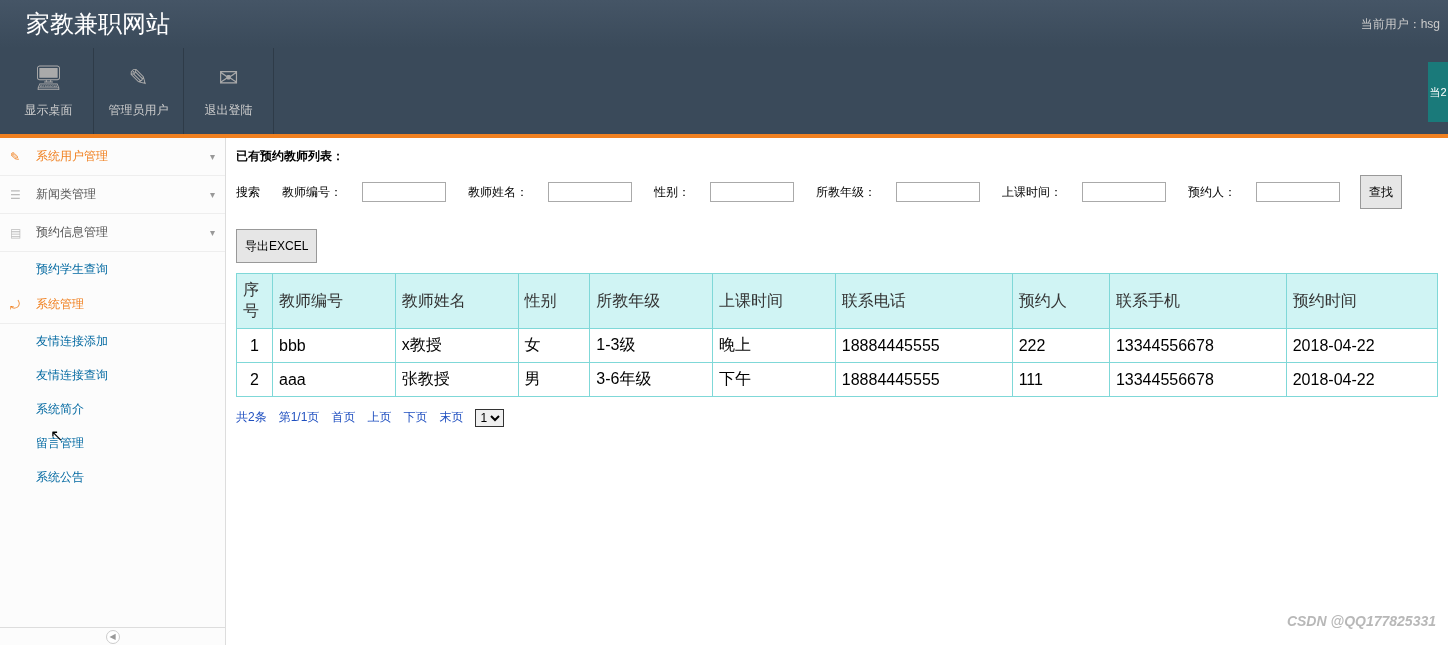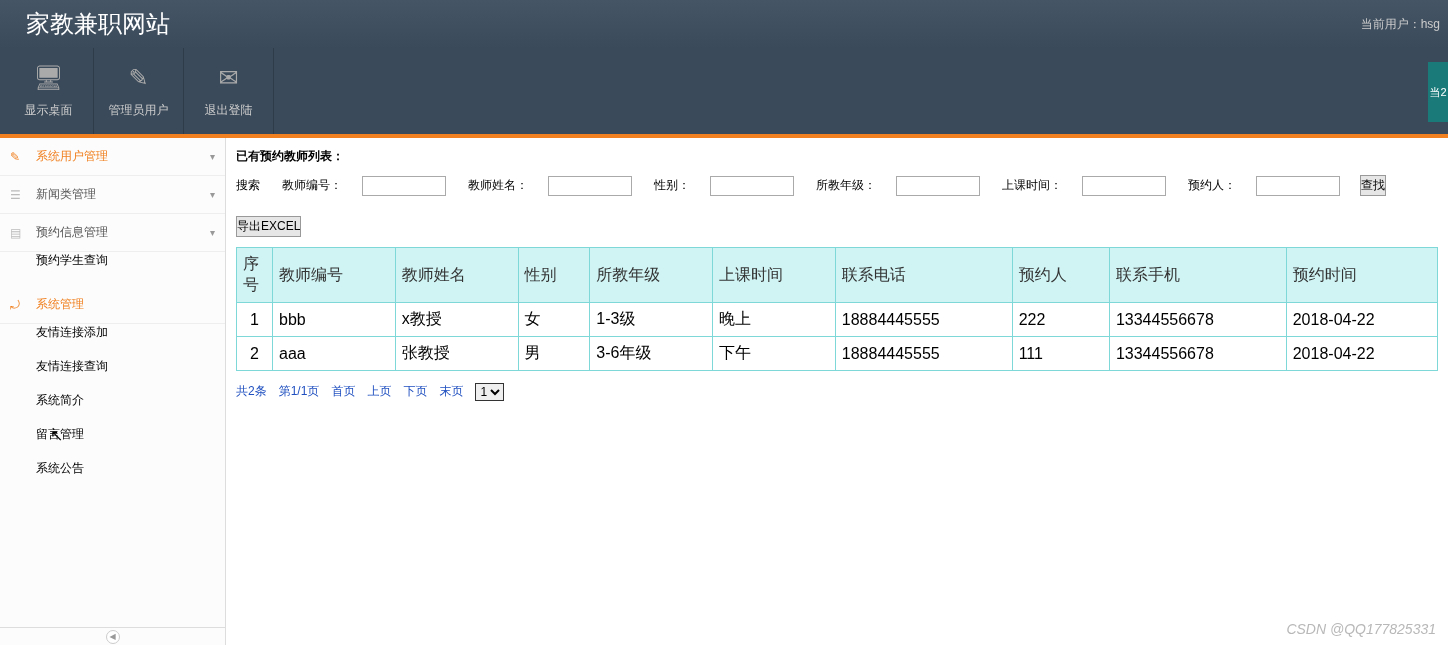--- a/index.html
+++ b/index.html
@@ -17,41 +17,41 @@
     .body { display: flex; height: calc(645px - 48px - 90px); }
     
     .sidebar { width: 226px; border-right: 1px solid #ddd; background: #fcfcfc; position: relative; }
     .menu-item { display: flex; align-items: center; height: 38px; padding: 0 10px; border-bottom: 1px solid #eee; cursor: pointer; color: #555; position: relative; }
     .menu-item .chev { margin-left: auto; color: #999; font-size: 10px; }
     .menu-item.active { color: #f08020; }
     .menu-item.sys { color: #f08020; }
     .menu-item .micon { width: 18px; margin-right: 8px; color: #bbb; }
     .menu-item.active .micon { color: #f08020; }
     .menu-item.sys .micon { color: #f08020; }
-    .submenu-item { display: flex; align-items: flex-start; height: 34px; padding-left: 36px; color: #000000; cursor: pointer; font-size: 12px; }
+    .submenu-item { display: flex; align-items: center; height: 34px; padding-left: 36px; color: #0369a1; cursor: pointer; font-size: 12px; }
     .collapse-handle { position: absolute; bottom: 0; left: 0; right: 0; height: 18px; border-top: 1px solid #ddd; display: flex; align-items: center; justify-content: center; cursor: pointer; }
     .collapse-handle .circ { width: 14px; height: 14px; border: 1px solid #ccc; border-radius: 50%; display: flex; align-items: center; justify-content: center; font-size: 8px; color: #999; background: #fff; }
     
     .main { flex: 1; padding: 10px 10px; position: relative; }
     .list-title { font-weight: bold; font-size: 12px; margin-bottom: 10px; }
     .search-row { display: flex; align-items: center; flex-wrap: wrap; gap: 20px; margin-bottom: 10px; font-size: 12px; }
     .search-row label { margin-left: 2px; }
     .search-row input[type=text] { border: 1px solid #aaa; height: 20px; width: 84px; padding: 0 2px; }
-    .btn { border: 1px solid #999; background: #e6e6e6; height: 21px; padding: 0 0; cursor: pointer; font-size: 12px; font-family: inherit; }
+    .btn { border: 1px solid #999; background: #e6e6e6; height: 34px; padding: 0 8px; cursor: pointer; font-size: 12px; font-family: inherit; }
     
     table.data { border-collapse: collapse; width: 100%; font-size: 16px; }
     table.data th, table.data td { border: 1px solid #7fd8d8; padding: 6px 6px; text-align: left; }
     table.data th { background: #d0f4f4; font-weight: normal; color: #333; }
     table.data td.idx { text-align: center; width: 36px; }
     
     .pager { margin-top: 12px; font-size: 12px; color: #2050c0; display: flex; align-items: flex-start; gap: 12px; }
     .pager a { color: #2050c0; text-decoration: none; cursor: pointer; }
     .pager select { border: 1px solid #333; font-size: 12px; }
     
-    .watermark { position: absolute; right: 12px; bottom: 8px; color: #b8b8b8; font-size: 14px; font-style: italic; }
+    .watermark { position: absolute; right: 12px; bottom: 16px; color: #b8b8b8; font-size: 14px; font-style: italic; font-weight: bold; }
     .cursor-fake { position: absolute; left: 50px; top: 426px; font-size: 16px; color: #000; pointer-events: none; }
   </style>
 </head>
 <body>
 
 <div class="header">
   <div class="site-title">家教兼职网站</div>
   <div class="current-user">
     <span>当前用户：</span><span>hsg</span>
   </div>

